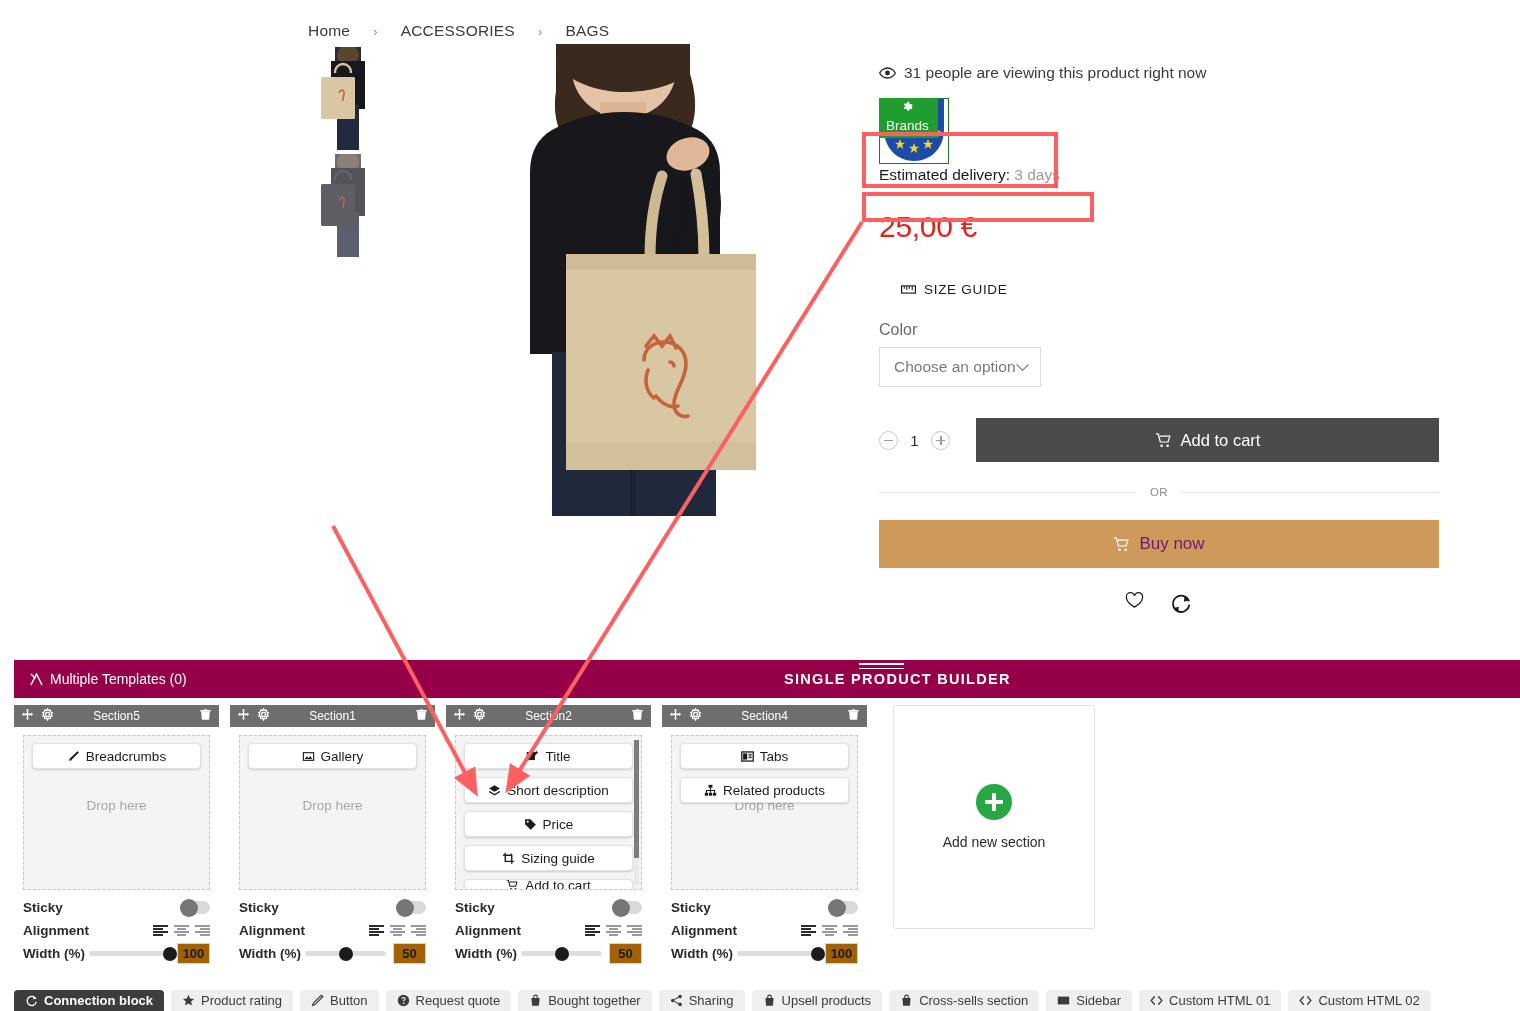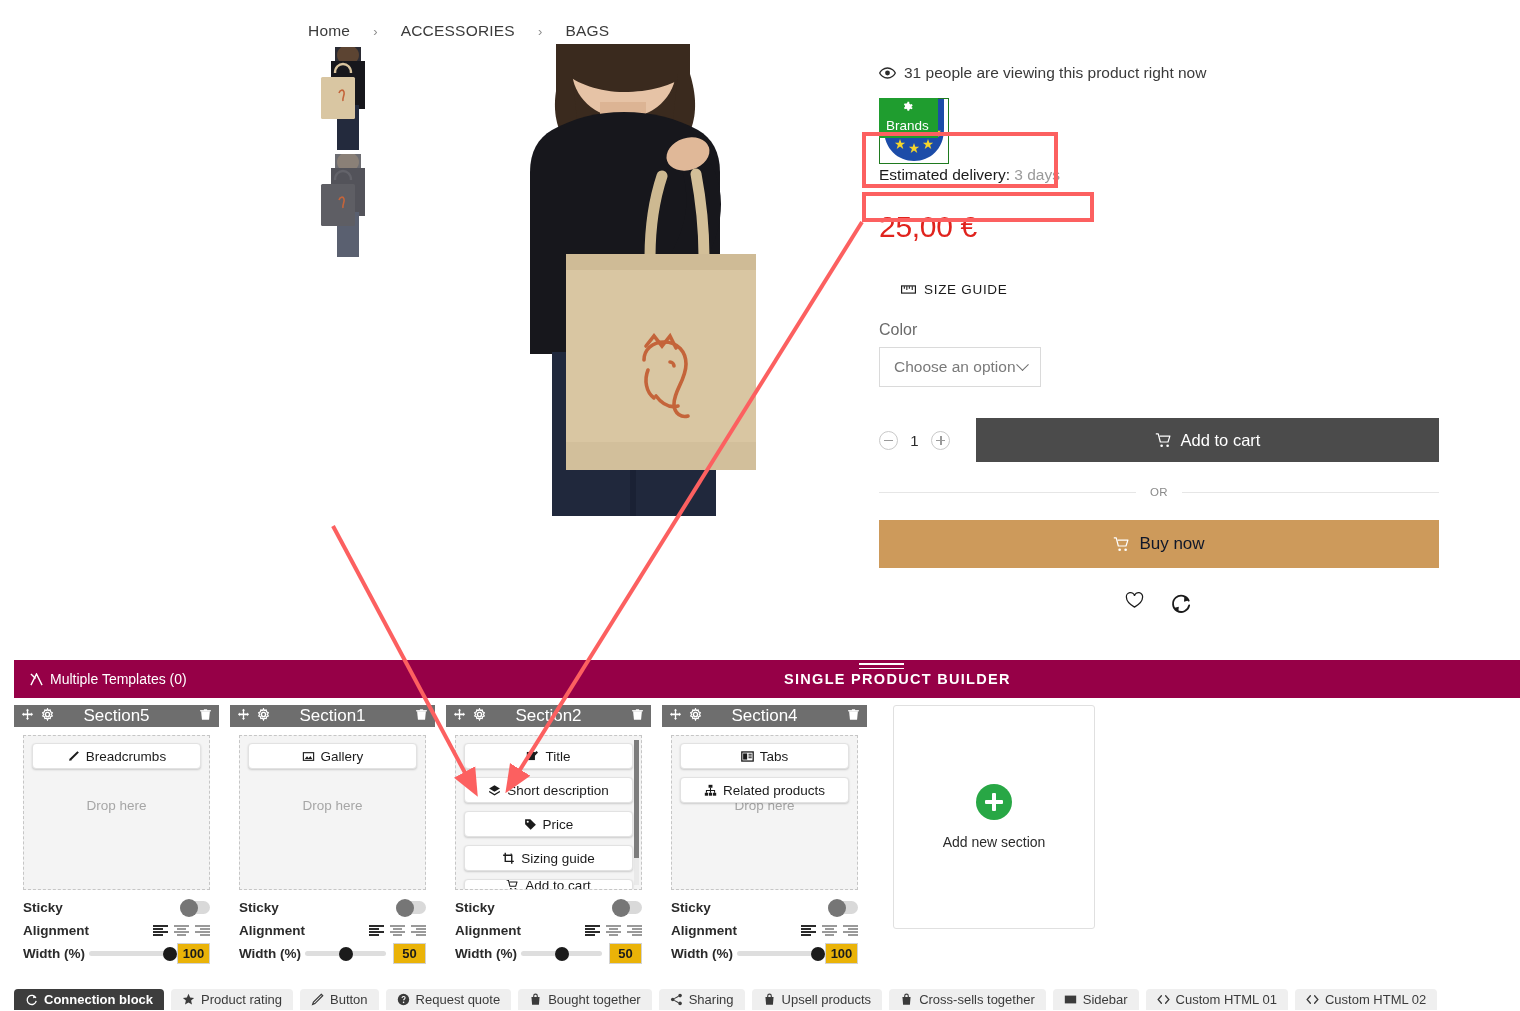--- a/index.html
+++ b/index.html
@@ -72,21 +72,21 @@
   .qbtn.plus::after { content:""; position:absolute; left:8.2px; top:4px; width:1.4px; height:9px; background:#9a9a9a; }
   .qval { font-size:15px; color:#2b2b2b; min-width:9px; text-align:center; }
   .addcart {
     flex:1; background:#4b4b4b; color:#fff; border:0; font-size:16.5px;
     display:flex; align-items:center; justify-content:center; gap:9px; cursor:pointer;
     font-family:inherit;
   }
   .or-divider { margin-top:24px; display:flex; align-items:center; gap:14px; color:#8a8a8a; font-size:11.5px; letter-spacing:.5px; }
   .or-divider::before, .or-divider::after { content:""; flex:1; height:1px; background:#e6e6e6; }
   .buynow {
-    margin-top:22px; width:100%; height:48px; background:#cd9a5b; color:#0f172a; border:0;
+    margin-top:22px; width:100%; height:48px; background:#cd9a5b; color:#701a75; border:0;
     font-size:17px; display:flex; align-items:center; justify-content:center; gap:9px; cursor:pointer;
     font-family:inherit;
   }
   .micro-actions { margin-top:24px; display:flex; justify-content:center; gap:26px; }
   .micro-actions span { cursor:pointer; color:#1b1b1b; }
 
   
   .builder-bar {
     position:absolute; left:14px; top:660px; width:1506px; height:38px;
     background:#960047; color:#fff; display:flex; align-items:center;
@@ -101,21 +101,21 @@
   }
   .grip i { display:block; height:1.6px; background:#fff; margin-bottom:3px; }
 
   .builder-body { position:absolute; left:14px; top:698px; width:1506px; height:290px; background:#fff; }
 
   .sections { position:absolute; left:0; top:7px; display:flex; gap:11px; }
 
   .section-card { width:205px; background:#fff; }
   .sc-head {
     height:22px; background:#6e6e6e; color:#fff; display:flex; align-items:center;
-    padding:0 7px; font-size:17px; position:relative;
+    padding:0 7px; font-size:12px; position:relative;
   }
   .sc-head .hicon { font-size:12.5px; cursor:pointer; }
   .sc-head .move { margin-right:7px; }
   .sc-head .sc-name { position:absolute; left:0; right:0; text-align:center; pointer-events:none; }
   .sc-head .trash { margin-left:auto; cursor:pointer; font-size:12px; }
 
   .sc-drop {
     margin:8px 9px 0 9px; border:1px dashed #c6c6c6; background:#f4f4f4;
     height:155px; padding:7px 8px 0 8px; position:relative; overflow:hidden;
   }
@@ -139,36 +139,36 @@
   .ai { width:15px; height:11px; cursor:pointer; display:flex; flex-direction:column; justify-content:space-between; }
   .ai b { display:block; height:1.7px; background:#2b2b2b; }
   .ai.l b:nth-child(1){width:100%} .ai.l b:nth-child(2){width:66%} .ai.l b:nth-child(3){width:100%} .ai.l b:nth-child(4){width:66%}
   .ai.c b { margin:0 auto; background:#9a9a9a; }
   .ai.c b:nth-child(1){width:100%} .ai.c b:nth-child(2){width:60%} .ai.c b:nth-child(3){width:100%} .ai.c b:nth-child(4){width:60%}
   .ai.r b { margin-left:auto; background:#9a9a9a; }
   .ai.r b:nth-child(1){width:100%} .ai.r b:nth-child(2){width:66%} .ai.r b:nth-child(3){width:100%} .ai.r b:nth-child(4){width:66%}
   .slider { flex:1; height:5px; background:#dedede; border-radius:3px; position:relative; margin:0 7px 0 4px; cursor:pointer; }
   .slider i { position:absolute; top:-4.5px; width:14px; height:14px; border-radius:50%; background:#1b1b1b; }
   .wbox { width:33px; height:21px; border:1px solid #d2d2d2; font-size:13px; color:#1b1b1b;
-          display:flex; align-items:center; justify-content:center; background:#eab308; }
+          display:flex; align-items:center; justify-content:center; background:#a16207; }
 
   .addsection {
     width:202px; height:224px; border:1px solid #e0e0e0; background:#fff; border-radius:3px;
     display:flex; flex-direction:column; align-items:center; justify-content:center; gap:14px;
     cursor:pointer; margin-left:15px;
   }
   .plus-circle { width:36px; height:36px; border-radius:50%; background:#28a745; position:relative; }
   .plus-circle::before { content:""; position:absolute; left:9px; top:16.4px; width:18px; height:3.4px; background:#fff; border-radius:1px; }
   .plus-circle::after  { content:""; position:absolute; left:16.3px; top:9px; width:3.4px; height:18px; background:#fff; border-radius:1px; }
   .addsection span { font-size:14px; color:#2b2b2b; }
 
   
   .palette {
     position:absolute; left:14px; top:989px; width:1506px; height:22px;
-    display:flex; align-items:flex-start; gap:7px; overflow:hidden;
+    display:flex; align-items:center; gap:7px; overflow:hidden;
   }
   .pchip {
     height:21px; background:#efefef; border-radius:4px 4px 0 0;
     display:flex; align-items:center; gap:6px; padding:0 11px;
     font-size:13px; color:#3b3b3b; white-space:nowrap; cursor:grab;
   }
   .pchip.active { background:#3d3d3d; color:#fff; font-weight:700; }
 
   
   .anno { position:absolute; left:0; top:0; width:1520px; height:1011px; pointer-events:none; z-index:60; }
@@ -740,21 +740,21 @@
           <path d="M3 5h10l-.8 9.4H3.8z" fill="#3b3b3b"></path>
           <path d="M5.8 5V3.6a2.2 2.2 0 0 1 4.4 0V5" fill="none" stroke="#3b3b3b" stroke-width="1.4"></path>
         </svg>
         <span>Upsell products</span>
       </div>
       <div class="pchip">
         <svg width="13" height="13" viewBox="0 0 16 16">
           <path d="M3 5h10l-.8 9.4H3.8z" fill="#3b3b3b"></path>
           <path d="M5.8 5V3.6a2.2 2.2 0 0 1 4.4 0V5" fill="none" stroke="#3b3b3b" stroke-width="1.4"></path>
         </svg>
-        <span>Cross-sells together</span>
+        <span>Cross-sells section</span>
       </div>
       <div class="pchip">
         <svg width="13" height="13" viewBox="0 0 16 16">
           <rect x="1" y="3.2" width="14" height="9.6" fill="#3b3b3b"></rect>
           <rect x="2.4" y="4.6" width="4" height="6.8" fill="#fff" opacity="0"></rect>
         </svg>
         <span>Sidebar</span>
       </div>
       <div class="pchip">
         <svg width="13" height="13" viewBox="0 0 16 16">

